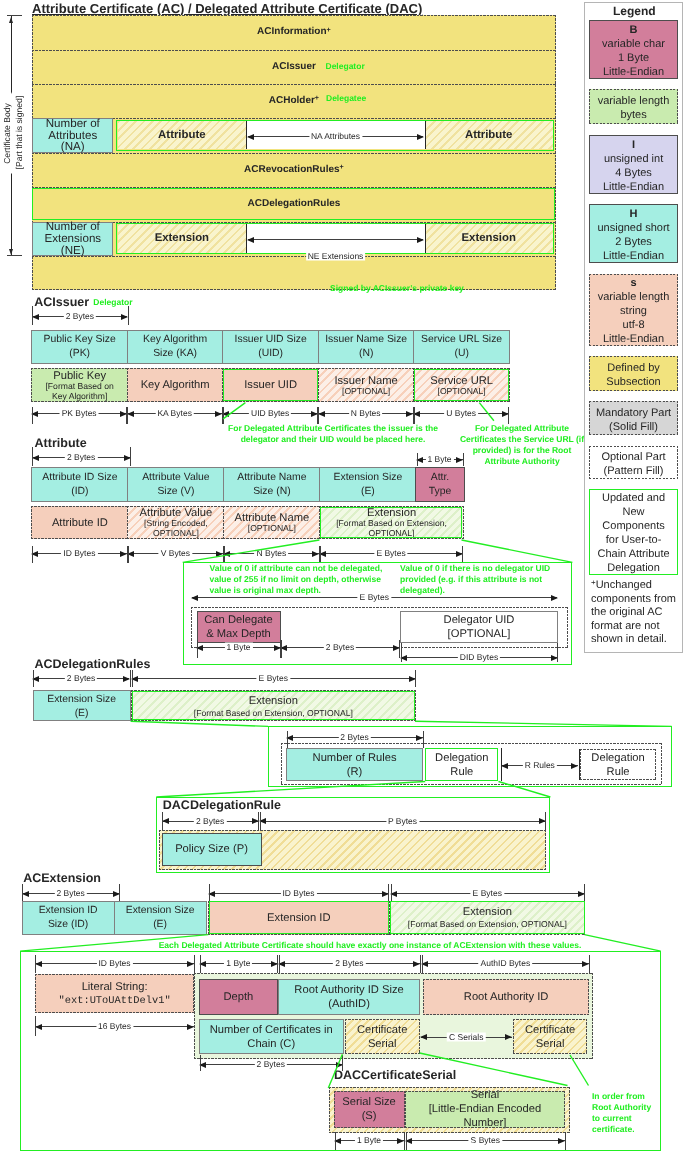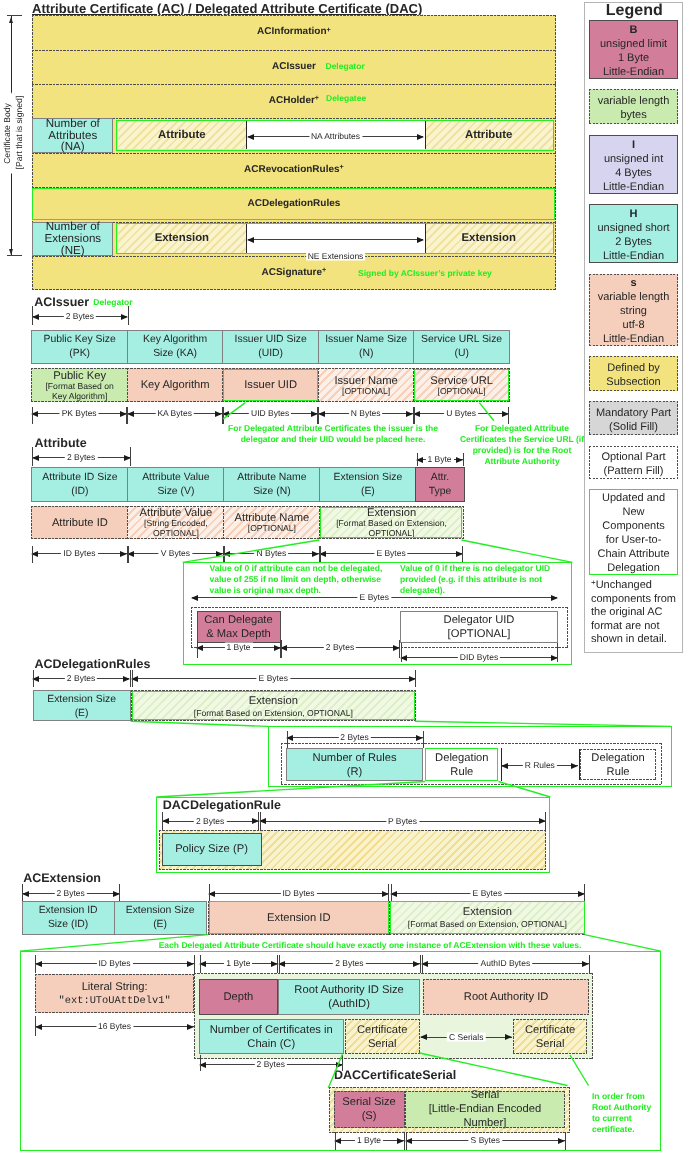--- a/index.html
+++ b/index.html
@@ -88,27 +88,23 @@
       <span>ACIssuer</span>
     </div>
 <div class="a c t-rowlab" style="left:31.8px;top:83.98px;width:524.2px;height:34.39px">
       <span>ACHolder</span>
       <sup>+</sup>
     </div>
 <div class="a c t-rowlab" style="left:31.8px;top:152.75px;width:524.2px;height:34.39px">
       <span>ACRevocationRules</span>
       <sup>+</sup>
     </div>
-<div class="a c t-rowlab" style="left:31.8px;top:255.91px;width:524.2px;height:34.39px">
-      <span>ACSignature</span>
-      <sup>+</sup>
-    </div>
 <div class="a t-green" style="left:325.5px;top:61.39px;">Delegator</div>
 <div class="a t-green" style="left:326px;top:93px;">Delegatee</div>
-<div class="a t-green" style="left:330px;top:268px;margin-left:28px;">Signed by ACIssuer’s private key</div>
+<div class="a t-green" style="left:330px;top:283px;">Signed by ACIssuer’s private key</div>
 <div class="a f-cyan bd-solid c col t-cell2" style="left:32.2px;top:118.36px;width:81.2px;height:34.39px">
       <span>Number of</span>
       <span>Attributes</span>
       <span>(NA)</span>
     </div>
 <div class="a bd-green" style="left:115.9px;top:119.56px;width:438.3px;height:31.39px"></div>
 <div class="a h-yellow c t-cellb" style="left:117.5px;top:121.16px;width:128.7px;height:28.19px">Attribute</div>
 <div class="a h-yellow c t-cellb" style="left:424.8px;top:121.16px;width:127.8px;height:28.19px">Attribute</div>
 <div class="a f-white" style="left:246.2px;top:121.16px;width:178.6px;height:28.19px"></div>
 <div class="a dim" style="left:247.7px;top:135.56px;width:175.6px"></div>
@@ -445,24 +441,24 @@
 <div class="a dimlab" style="left:369px;top:1140px">1 Byte</div>
 <div class="a" style="left:334.5px;top:1132px;height:18px;width:0px;border-left:1.1px solid #404040"></div>
 <div class="a" style="left:403.5px;top:1132px;height:18px;width:0px;border-left:1.1px solid #404040"></div>
 <div class="a dim " style="left:406px;top:1140px;width:158.5px"></div>
 <div class="a dimlab" style="left:485.25px;top:1140px">S Bytes</div>
 <div class="a" style="left:406px;top:1132px;height:18px;width:0px;border-left:1.1px solid #404040"></div>
 <div class="a" style="left:564.5px;top:1132px;height:18px;width:0px;border-left:1.1px solid #404040"></div>
 <div class="a t-green" style="left:592px;top:1090.5px;width:62px;text-align:left;white-space:normal;">In order from Root Authority to current certificate.</div>
 
 <div class="a" style="left:584.3px;top:2px;width:98.7px;height:651px;border:1px solid #b5b5b5;background:#fff"></div>
-<div class="a c" style="left:584.3px;top:3.2px;width:100px;height:15px;font-size:16px;font-weight:bold">Legend</div>
+<div class="a c" style="left:584.3px;top:3.2px;width:100px;height:15px;font-size:12px;font-weight:bold">Legend</div>
 <div class="a c col t-leg f-pink bd-dark" style="left:588.9px;top:19.6px;width:89.3px;height:59.4px;padding-top:3px">
       <span style="font-weight:bold">B</span>
-      <span>unsigned limit</span>
+      <span>variable char</span>
       <span>1 Byte</span>
       <span>Little-Endian</span>
     </div>
 <div class="a c col t-leg f-lgreen bd-dash" style="left:588.9px;top:89px;width:89.3px;height:35px;padding-top:3px">
       <span>variable length</span>
       <span>bytes</span>
     </div>
 <div class="a c col t-leg f-purple bd-dark" style="left:588.9px;top:135.3px;width:89.3px;height:58.4px;padding-top:3px">
       <span style="font-weight:bold">I</span>
       <span>unsigned int</span>

